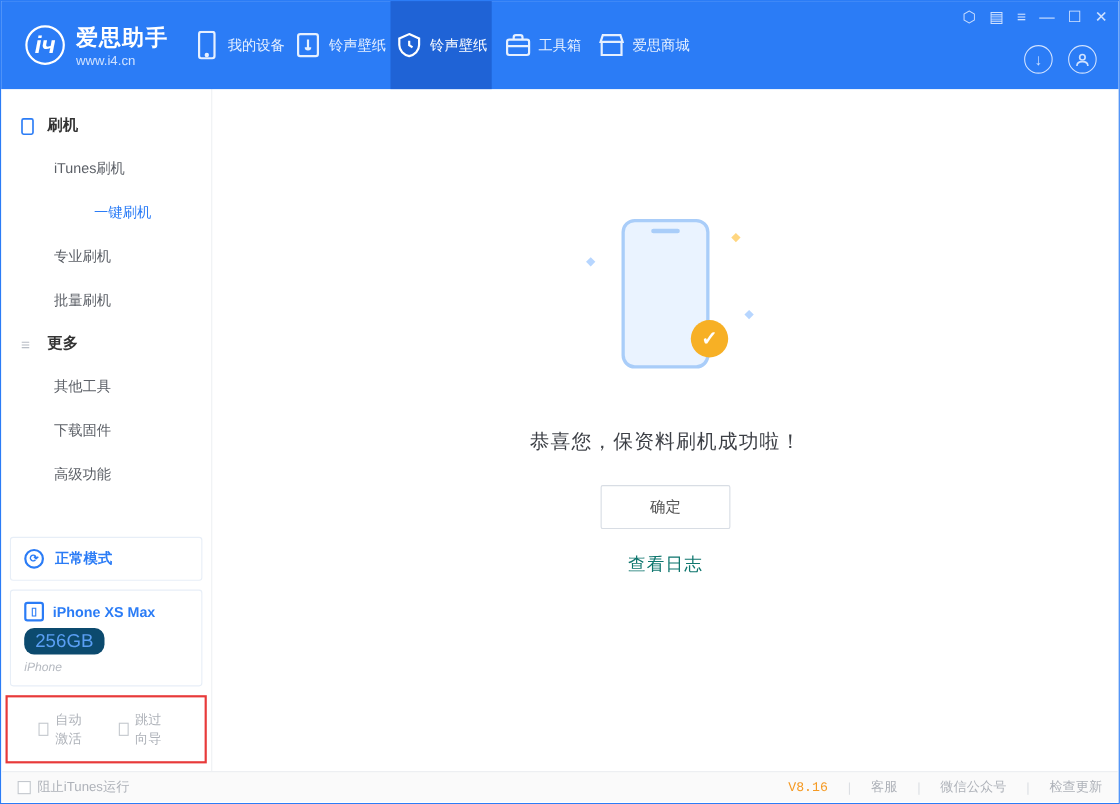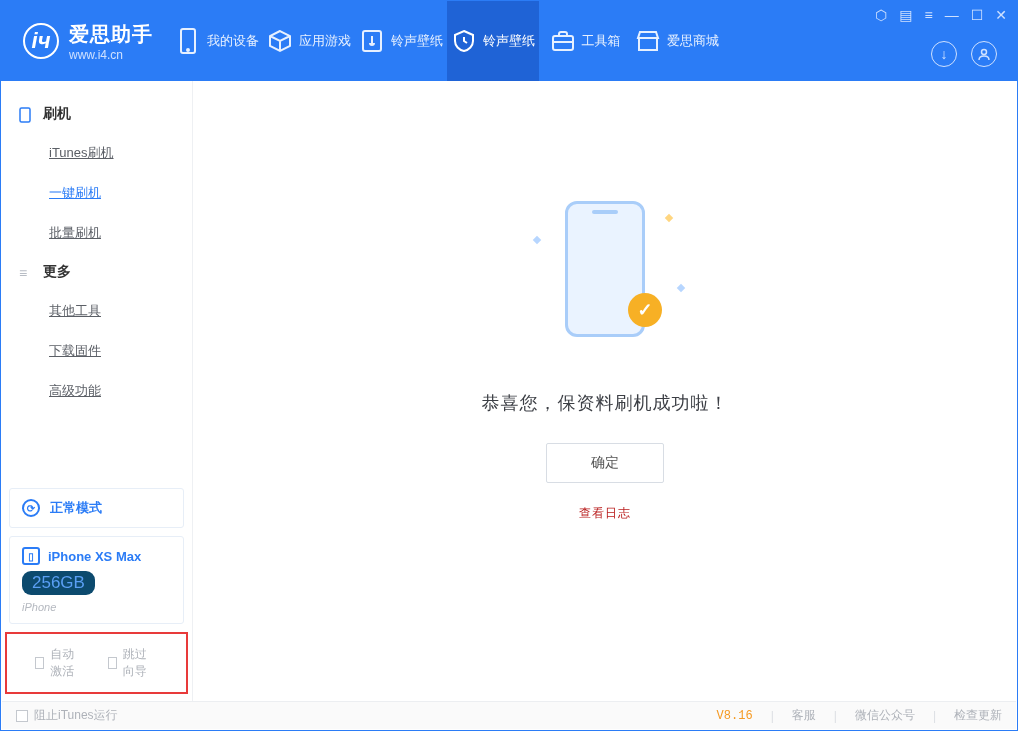--- a/index.html
+++ b/index.html
@@ -21,22 +21,22 @@
 .win-ctrls { position: absolute; right: 10px; top: 6px; display: flex; gap: 12px; align-items: center; color: #cfe1ff; font-size: 14px; }
 .win-ctrls span { cursor: pointer; }
 .hdr-icons { position: absolute; right: 20px; bottom: 14px; display: flex; gap: 14px; color: #cfe1ff; }
 .hdr-icons .ci { width: 26px; height: 26px; border: 1.5px solid #cfe1ff; border-radius: 50%; display:flex; align-items:center; justify-content:center; cursor:pointer; font-size:14px;}
 
 
 .body { display: flex; height: calc(100% - 80px - 28px); }
 .sidebar { width: 192px; border-right: 1px solid #eef0f3; padding-top: 14px; display:flex; flex-direction:column; font-size:13px; color:#5b5f66; }
 .side-group-h { display:flex; align-items:center; gap:10px; padding: 10px 18px; font-size: 14px; color:#333; font-weight:600; }
 .side-group-h .gic { width:14px; height:14px; color:#2b7cf6; }
-.side-item { padding: 11px 18px 11px 48px; cursor:pointer;text-decoration:underline; }
-.side-item.active { color:#2b7cf6; }
+.side-item { padding: 11px 18px 11px 48px; cursor:pointer; }
+.side-item.active { color:#2b7cf6;text-align:center; }
 
 .side-bottom { margin-top:auto; }
 .card { margin: 8px; border:1px solid #e7eef7; border-radius:3px; padding:10px 12px; display:flex; align-items:center; gap:10px; font-size:13px; color:#2b7cf6; font-weight:600; }
 .card.dev { flex-direction:column; align-items:flex-start; gap:6px; }
 .card .ric { width:18px; height:18px; border:2px solid #2b7cf6; border-radius:50%; display:flex; align-items:center; justify-content:center; font-size:10px; }
 .card.dev .name { font-size:13px; color:#2b7cf6; }
 .card.dev .row { display:flex; align-items:center; gap:8px; }
 .cap-badge { background:#0c4a6e; color:#5a9ff4; font-size:17px; padding:2px 10px; border-radius:9px; font-weight:500; }
 .dev .sub { font-size:11px; color:#b5b9c0; font-weight:400;font-style:italic; }
 
@@ -48,21 +48,21 @@
 .main { flex:1; position:relative; display:flex; flex-direction:column; align-items:center; justify-content:center; padding-bottom:60px; }
 .ill { width:130px; height:160px; position:relative; margin-bottom:30px; display:flex; justify-content:center;}
 .phone { width:80px; height:136px; border:3px solid #a9cdf9; border-radius:12px; background:#eaf3ff; position:relative; }
 .phone::before { content:""; position:absolute; top:6px; left:50%; transform:translateX(-50%); width:26px; height:4px; background:#a9cdf9; border-radius:3px;}
 .badge-ok { position:absolute; right:8px; bottom:34px; width:34px; height:34px; background:#f7b025; border-radius:50%; display:flex; align-items:center; justify-content:center; color:#fff; font-size:18px; font-weight:bold;}
 .spark { position:absolute; width:6px; height:6px; background:#b7d6ff; transform:rotate(45deg);}
 .spark.s1{ left:-6px; top:36px;} .spark.s2{ right:-2px; top:14px; background:#ffd680;} .spark.s3{ right:-14px; bottom:70px;}
 
 .msg { font-size:18px; color:#3c3f45; margin-bottom:28px; letter-spacing:1px;}
 .btn-ok { border:1px solid #d8dde4; background:#fff; padding:10px 44px; font-size:14px; color:#555; cursor:pointer; border-radius:2px;}
-.view-log { margin-top:22px; font-size:12px; color:#b91c1c; cursor:pointer; letter-spacing:1px;}
+.view-log { margin-top:22px; font-size:16px; color:#0f766e; cursor:pointer; letter-spacing:1px;}
 
 
 .status { position:absolute; left:1px; right:1px; bottom:1px; height:28px; background:#fafafa; border-top:1px solid #eceef1; display:flex; align-items:center; font-size:12px; color:#aeb2b9; padding:0 14px; }
 .status .l { display:flex; align-items:center; gap:6px; }
 .status .r { margin-left:auto; display:flex; align-items:center; gap:18px; }
 .status .r .ver { color:#f59a23;font-family:Liberation Mono, monospace; }
 .status .r a { color:#aeb2b9; cursor:pointer; }
 .status .r .sep { color:#dcdfe3; }
 </style>
 </head>
@@ -81,28 +81,20 @@
       <div class="ic">
           <svg width="20" height="26" viewBox="0 0 20 26">
             <rect x="3" y="1" width="14" height="24" rx="2"></rect>
             <circle cx="10" cy="22" r="1" fill="currentColor"></circle>
           </svg>
         </div>
       <span>我的设备</span>
     </div>
     <div class="nav-tab">
       <div class="ic">
-          <svg width="24" height="24" viewBox="0 0 24 24">
-            <path d="M12 2L2 7v10l10 5 10-5V7L12 2zM2 7l10 5 10-5M12 12v10"></path>
-          </svg>
-        </div>
-      <span>应用游戏</span>
-    </div>
-    <div class="nav-tab">
-      <div class="ic">
           <svg width="22" height="24" viewBox="0 0 22 24">
             <rect x="2" y="2" width="18" height="20" rx="2"></rect>
             <path d="M11 7v8m-2-1a2 2 0 104 0"></path>
           </svg>
         </div>
       <span>铃声壁纸</span>
     </div>
     <div class="nav-tab active">
       <div class="ic">
           <svg width="24" height="24" viewBox="0 0 24 24">
@@ -154,20 +146,21 @@
 
   <div class="sidebar">
     <div class="side-group-h">
       <span class="gic"><svg width="12" height="16" viewBox="0 0 12 16" stroke="#2b7cf6" fill="none" stroke-width="1.5">
             <rect x="1" y="1" width="10" height="14" rx="1.5"></rect>
           </svg></span>
       <span>刷机</span>
     </div>
     <div class="side-item"><span>iTunes刷机</span></div>
     <div class="side-item active"><span>一键刷机</span></div>
+    <div class="side-item"><span>专业刷机</span></div>
     <div class="side-item"><span>批量刷机</span></div>
 
     <div class="side-group-h">
       <span class="gic" style="color:#b8bdc5">≡</span>
       <span>更多</span>
     </div>
     <div class="side-item"><span>其他工具</span></div>
     <div class="side-item"><span>下载固件</span></div>
     <div class="side-item"><span>高级功能</span></div>
 

